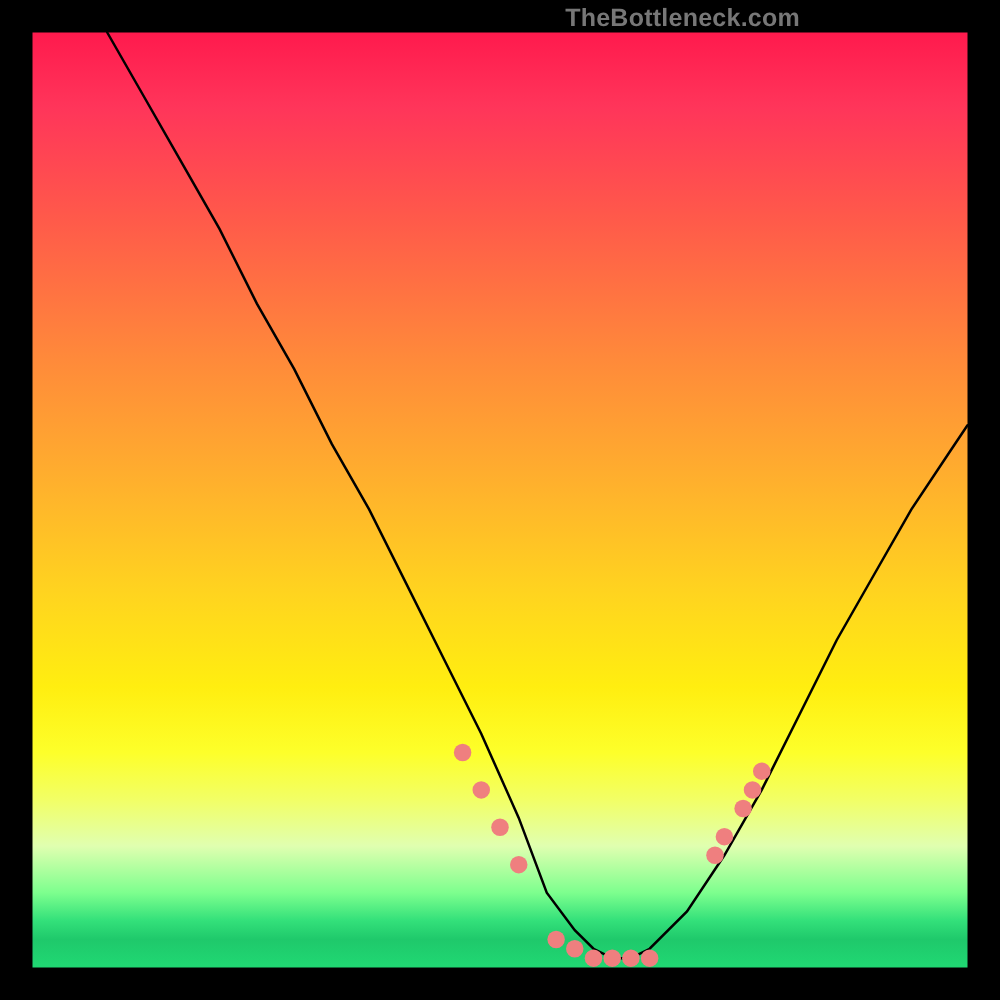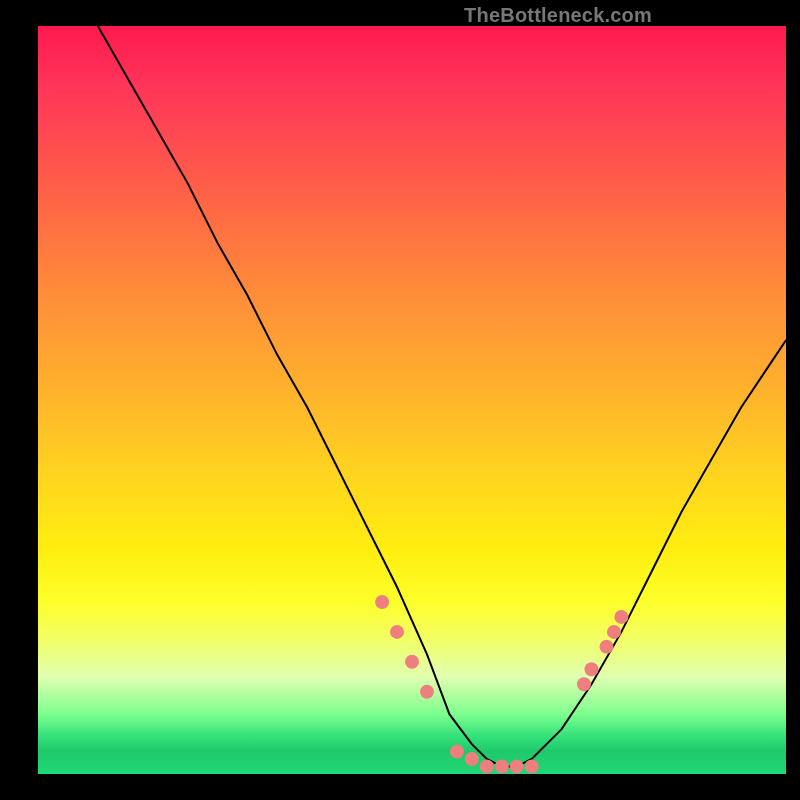--- a/index.html
+++ b/index.html
@@ -9,21 +9,20 @@
     height: 800px;
     background: #000;
     overflow: hidden;
     font-family: Arial, Helvetica, sans-serif;
   }
   .frame {
     position: relative;
     width: 668px;
     height: 800px;
     background: #000;
-    margin-left: 12px;
   }
   .plot {
     position: absolute;
     left: 26px;
     top: 26px;
     width: 748px;
     height: 748px;
     
     background: linear-gradient(
       to bottom,

